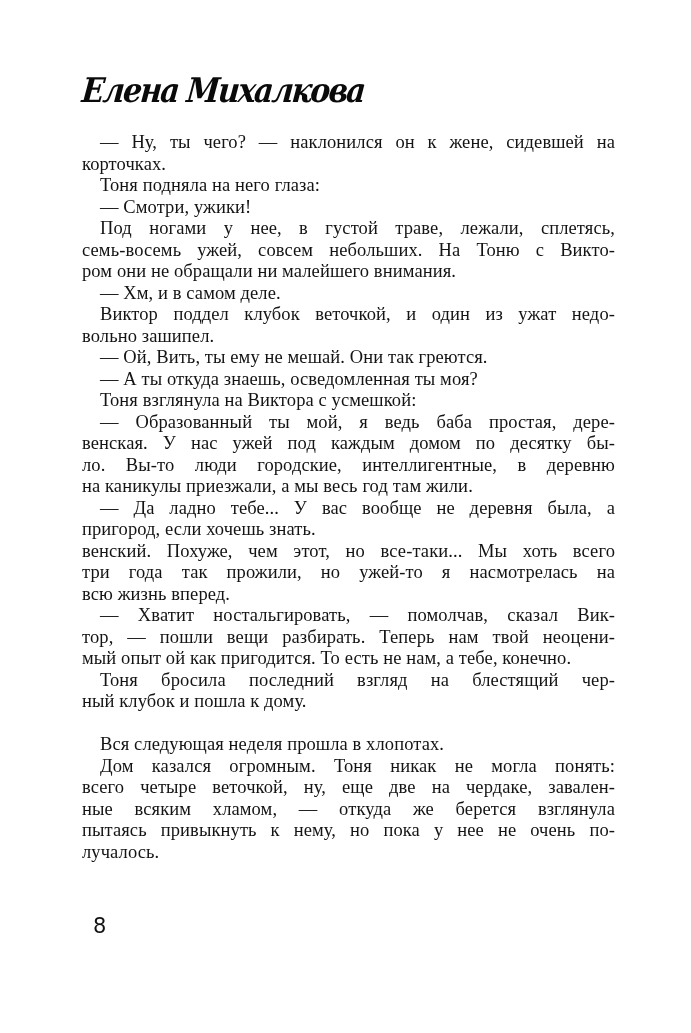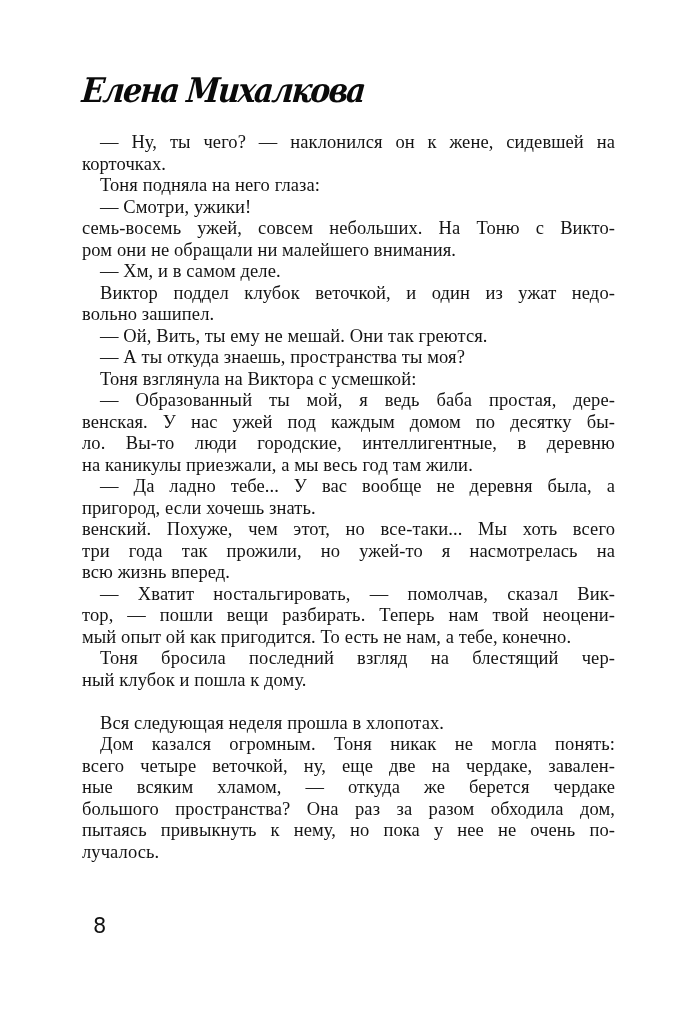--- a/index.html
+++ b/index.html
@@ -67,45 +67,45 @@
 <body>
 
 <div class="page">
   <div class="signature">Елена Михалкова</div>
 
   <div class="text-column">
       <div class="line indent">— Ну, ты чего? — наклонился он к жене, сидевшей на</div>
       <div class="line last">корточках.</div>
       <div class="line indent last">Тоня подняла на него глаза:</div>
       <div class="line indent last">— Смотри, ужики!</div>
+      <div class="line indent">Под ногами у нее, в густой траве, лежали, сплетясь,</div>
       <div class="line">семь-восемь ужей, совсем небольших. На Тоню с Викто-</div>
       <div class="line last">ром они не обращали ни малейшего внимания.</div>
       <div class="line indent last">— Хм, и в самом деле.</div>
       <div class="line indent">Виктор поддел клубок веточкой, и один из ужат недо-</div>
       <div class="line last">вольно зашипел.</div>
       <div class="line indent last">— Ой, Вить, ты ему не мешай. Они так греются.</div>
-      <div class="line indent last">— А ты откуда знаешь, пространства ты моя?</div>
+      <div class="line indent last">— А ты откуда знаешь, осведомленная ты моя?</div>
       <div class="line indent last">Тоня взглянула на Виктора с усмешкой:</div>
       <div class="line indent">— Образованный ты мой, я ведь баба простая, дере-</div>
       <div class="line">венская. У нас ужей под каждым домом по десятку бы-</div>
       <div class="line">ло. Вы-то люди городские, интеллигентные, в деревню</div>
       <div class="line last">на каникулы приезжали, а мы весь год там жили.</div>
       <div class="line indent">— Да ладно тебе... У вас вообще не деревня была, а</div>
       <div class="line last">пригород, если хочешь знать.</div>
       <div class="line">венский. Похуже, чем этот, но все-таки... Мы хоть всего</div>
       <div class="line">три года так прожили, но ужей-то я насмотрелась на</div>
       <div class="line last">всю жизнь вперед.</div>
       <div class="line indent">— Хватит ностальгировать, — помолчав, сказал Вик-</div>
       <div class="line">тор, — пошли вещи разбирать. Теперь нам твой неоцени-</div>
       <div class="line last">мый опыт ой как пригодится. То есть не нам, а тебе, конечно.</div>
       <div class="line indent">Тоня бросила последний взгляд на блестящий чер-</div>
       <div class="line last">ный клубок и пошла к дому.</div>
       <div class="line indent last section-break">Вся следующая неделя прошла в хлопотах.</div>
       <div class="line indent">Дом казался огромным. Тоня никак не могла понять:</div>
       <div class="line">всего четыре веточкой, ну, еще две на чердаке, завален-</div>
-      <div class="line">ные всяким хламом, — откуда же берется чердаке</div>
-      <div class="line">большого пространства? Она раз за разом обходила дом,</div>
+      <div class="line">ные всяким хламом, — откуда же берется взглянула</div>
       <div class="line">пытаясь привыкнуть к нему, но пока у нее не очень по-</div>
       <div class="line last">лучалось.</div>
     </div>
 
   <div class="page-number">8</div>
 </div>
 
 </body></html>

